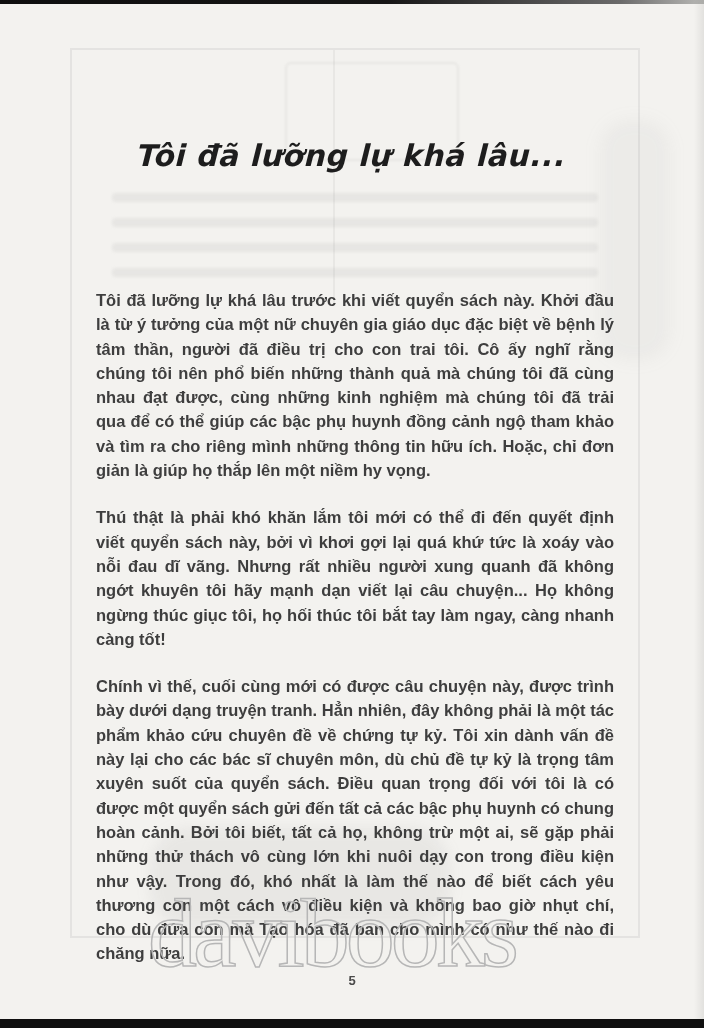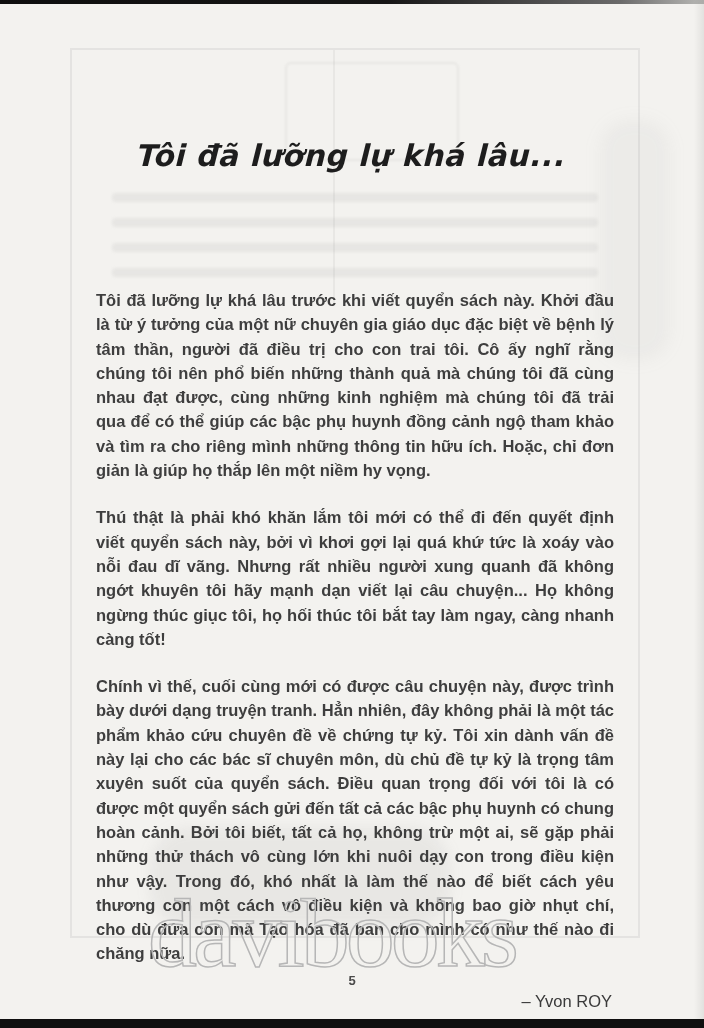--- a/index.html
+++ b/index.html
@@ -123,21 +123,20 @@
     <div class="gl"></div>
     <div class="gl"></div>
   </div>
 
   <div class="page-title">Tôi đã lưỡng lự khá lâu...</div>
 
   <div class="body-text">
     <p>Tôi đã lưỡng lự khá lâu trước khi viết quyển sách này. Khởi đầu là từ ý tưởng của một nữ chuyên gia giáo dục đặc biệt về bệnh lý tâm thần, người đã điều trị cho con trai tôi. Cô ấy nghĩ rằng chúng tôi nên phổ biến những thành quả mà chúng tôi đã cùng nhau đạt được, cùng những kinh nghiệm mà chúng tôi đã trải qua để có thể giúp các bậc phụ huynh đồng cảnh ngộ tham khảo và tìm ra cho riêng mình những thông tin hữu ích. Hoặc, chỉ đơn giản là giúp họ thắp lên một niềm hy vọng.</p>
     <p>Thú thật là phải khó khăn lắm tôi mới có thể đi đến quyết định viết quyển sách này, bởi vì khơi gợi lại quá khứ tức là xoáy vào nỗi đau dĩ vãng. Nhưng rất nhiều người xung quanh đã không ngớt khuyên tôi hãy mạnh dạn viết lại câu chuyện... Họ không ngừng thúc giục tôi, họ hối thúc tôi bắt tay làm ngay, càng nhanh càng tốt!</p>
     <p>Chính vì thế, cuối cùng mới có được câu chuyện này, được trình bày dưới dạng truyện tranh. Hẳn nhiên, đây không phải là một tác phẩm khảo cứu chuyên đề về chứng tự kỷ. Tôi xin dành vấn đề này lại cho các bác sĩ chuyên môn, dù chủ đề tự kỷ là trọng tâm xuyên suốt của quyển sách. Điều quan trọng đối với tôi là có được một quyển sách gửi đến tất cả các bậc phụ huynh có chung hoàn cảnh. Bởi tôi biết, tất cả họ, không trừ một ai, sẽ gặp phải những thử thách vô cùng lớn khi nuôi dạy con trong điều kiện như vậy. Trong đó, khó nhất là làm thế nào để biết cách yêu thương con một cách vô điều kiện và không bao giờ nhụt chí, cho dù đứa con mà Tạo hóa đã ban cho mình có như thế nào đi chăng nữa.</p>
-    <div class="signature">– Yvon ROY</div>
   </div>
 
   <div class="wm-brand">davibooks</div>
   <div class="page-number">5</div>
 
   <div class="edge-top"></div>
   <div class="edge-right-shadow"></div>
   <div class="edge-bottom"></div>
 
 </div>

